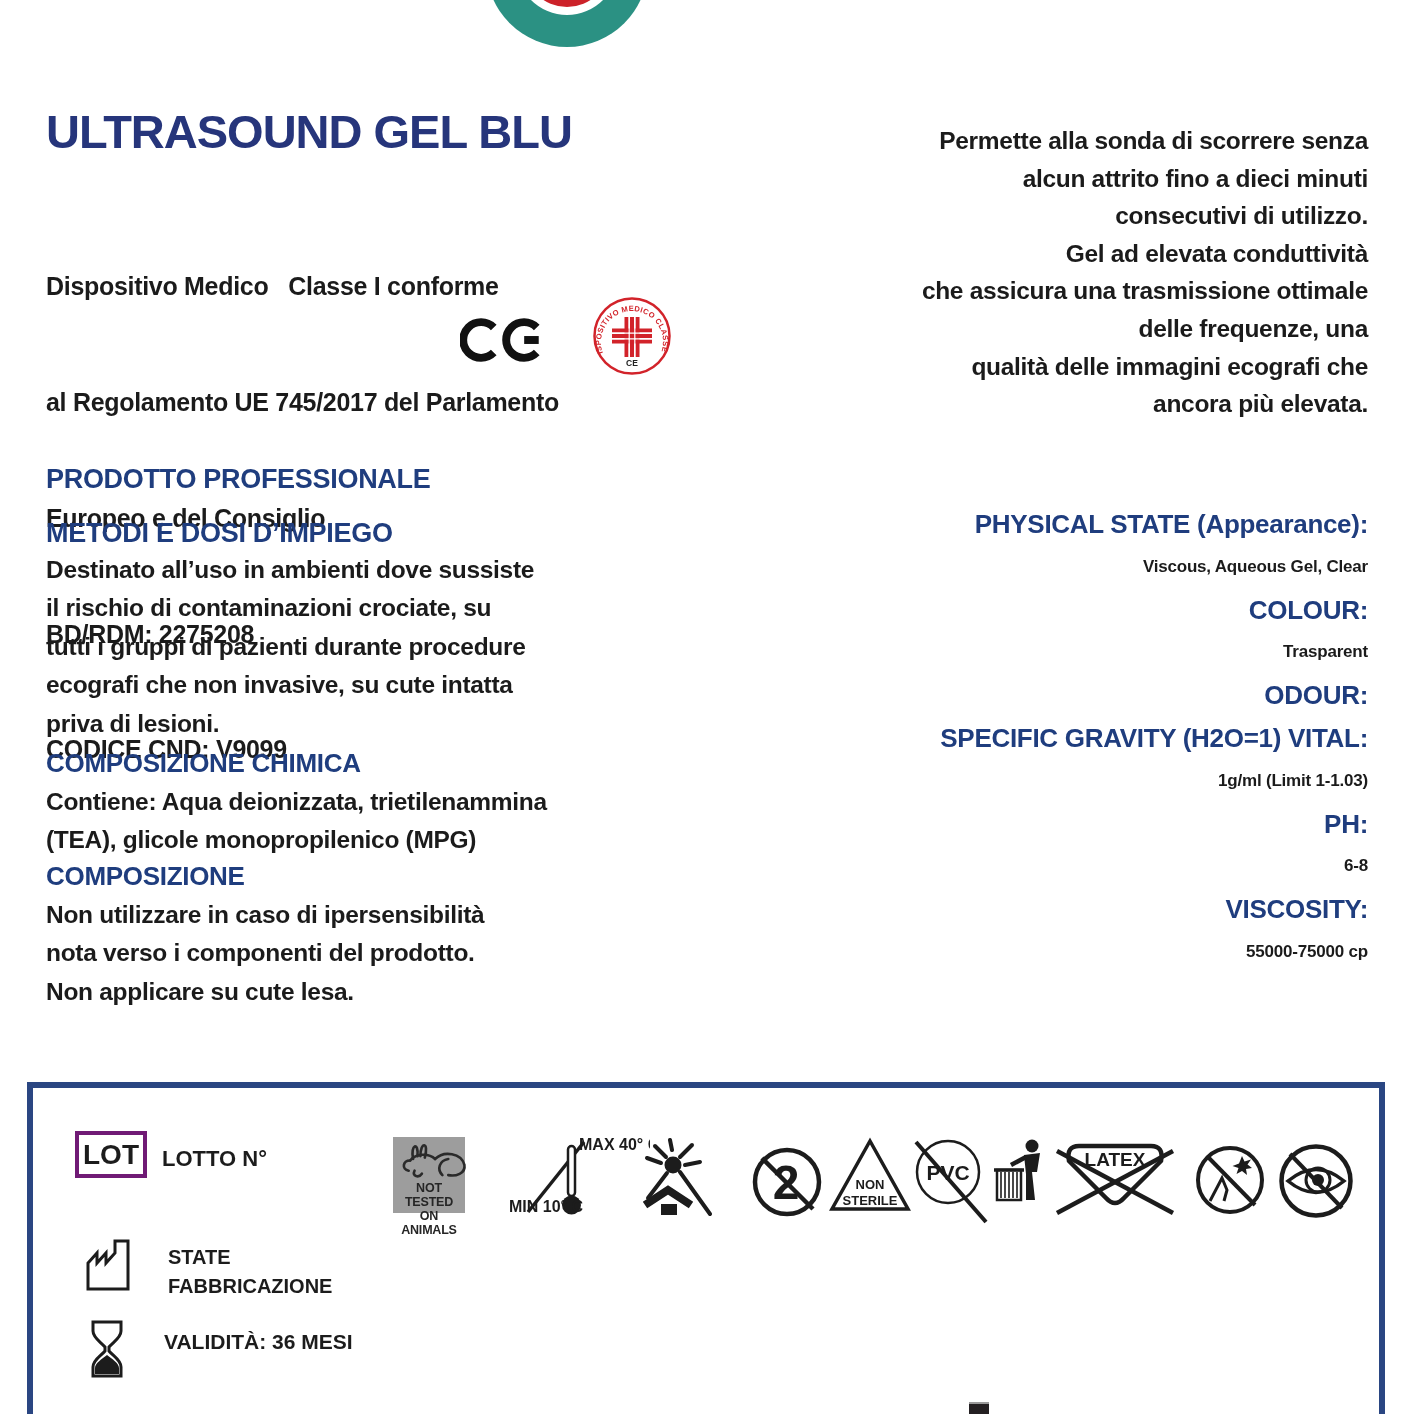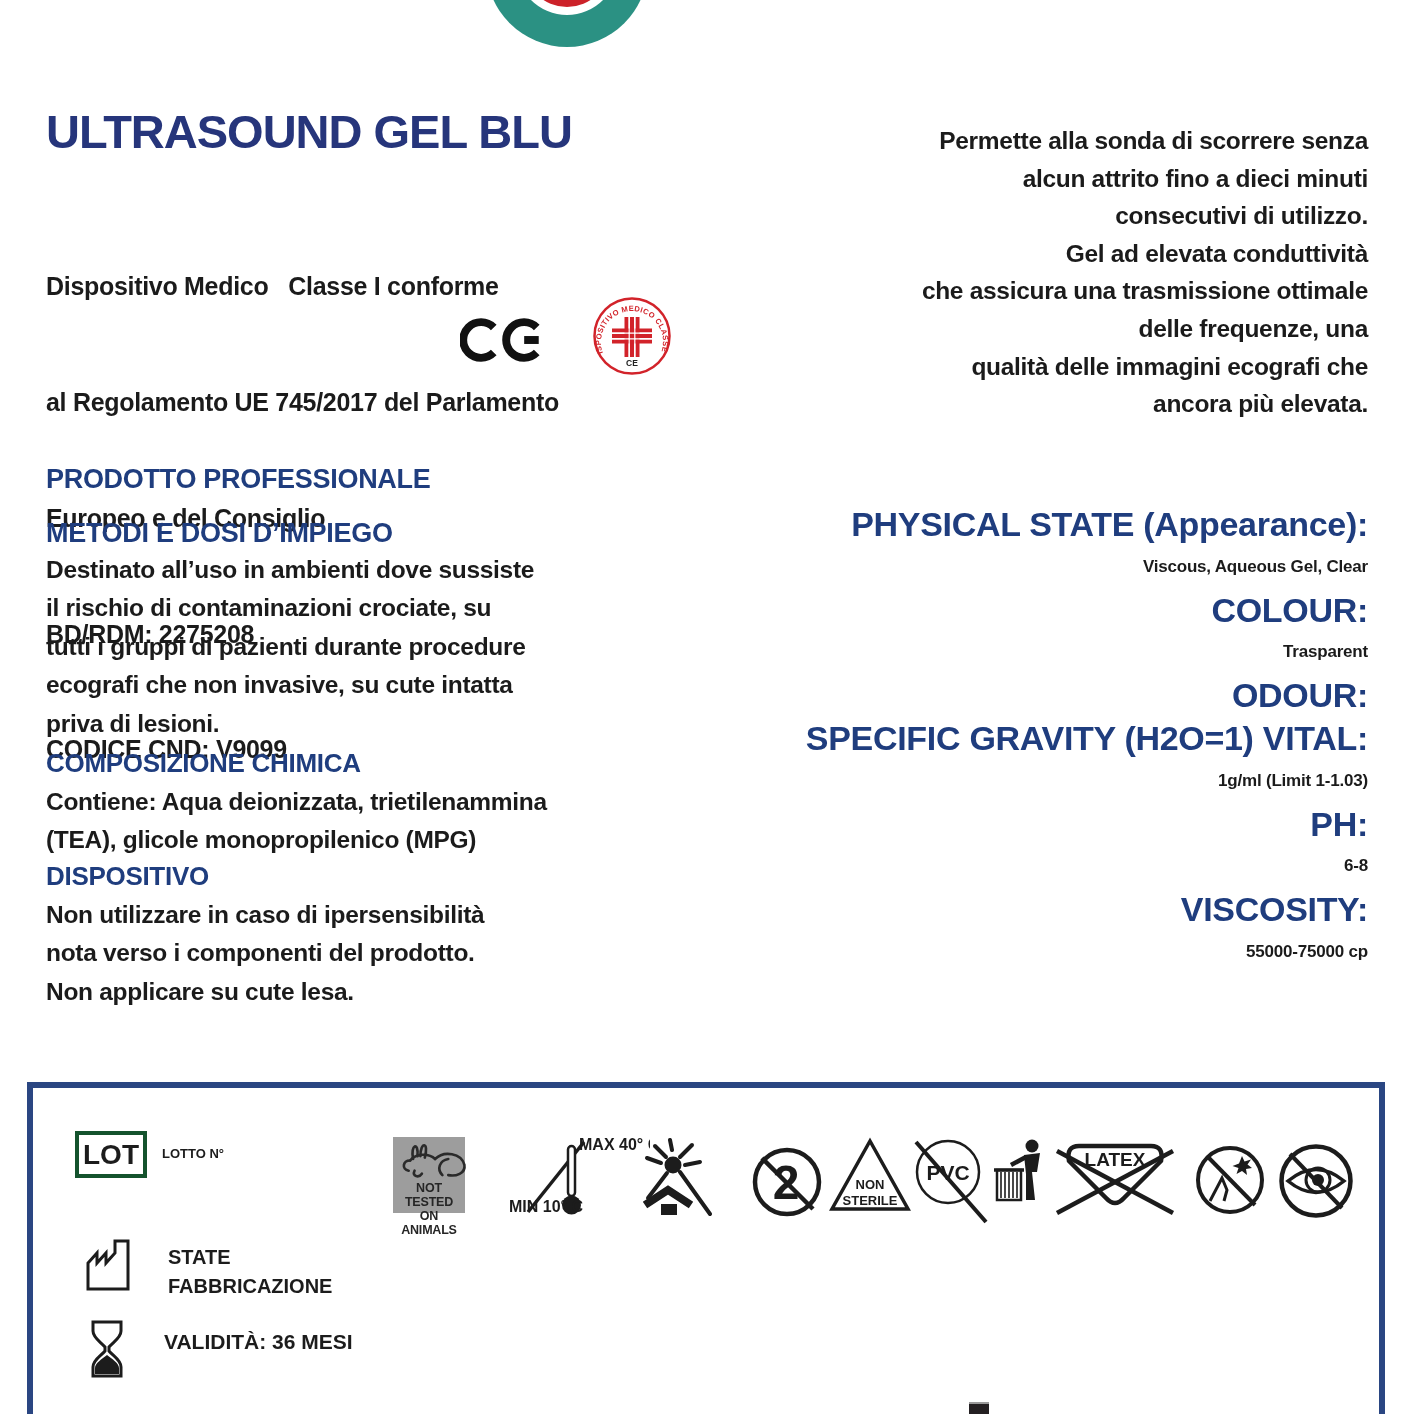--- a/index.html
+++ b/index.html
@@ -20,27 +20,27 @@
   .body-lines{font-size:24.5px;line-height:38.4px;letter-spacing:-0.3px;white-space:nowrap;}
   .prof{left:46px;top:464px;}
   .methods-h{left:46px;top:518px;}
   .methods{left:46px;top:551px;}
   .comp-h{left:46px;top:748px;font-size:26px;}
   .comp{left:46px;top:783px;}
   .prec-h{left:46px;top:861px;font-size:26px;}
   .prec{left:46px;top:896px;}
   
   .props{left:700px;right:46px;top:503px;text-align:right;}
-  .prop-label{color:#1f3d7e;font-size:34px;line-height:42.8px;letter-spacing:-0.3px;}
+  .prop-label{color:#1f3d7e;font-size:26px;line-height:42.8px;letter-spacing:-0.3px;}
   .prop-value{color:#1b1b1b;font-size:17px;line-height:42.8px;letter-spacing:-0.2px;}
   
   .sym-box{left:27px;top:1082px;width:1346px;height:420px;border:6px solid #2a4682;background:#fff;}
-  .lot-box{left:75px;top:1131px;width:64px;height:39px;border:4px solid #14532d;
+  .lot-box{left:75px;top:1131px;width:64px;height:39px;border:4px solid #701a75;
            font-size:28px;display:flex;align-items:center;justify-content:center;color:#1c1c1c;}
-  .lot-label{left:162px;top:1146px;font-size:13px;color:#1c1c1c;}
+  .lot-label{left:162px;top:1146px;font-size:22px;color:#1c1c1c;}
   .not-tested{left:393px;top:1137px;width:72px;height:76px;background:#9d9d9d;text-align:center;color:#262626;}
   .nt-text{font-size:12.5px;line-height:14px;letter-spacing:-0.2px;}
   .mfg-text{left:168px;top:1243px;font-size:20px;line-height:29px;color:#1c1c1c;}
   .validity{left:164px;top:1330px;font-size:21px;color:#1c1c1c;}
   .cut-square{left:969px;top:1402px;width:20px;height:12px;background:#242022;border-top:2px solid #9a9a9a;}
   svg{display:block;}
   svg text{font-family:"Liberation Sans","DejaVu Sans",sans-serif;font-weight:700;}
 </style>
 </head>
 <body>
@@ -102,21 +102,21 @@
     <div>il rischio di contaminazioni crociate, su</div>
     <div>tutti i gruppi di pazienti durante procedure</div>
     <div>ecografi che non invasive, su cute intatta</div>
     <div>priva di lesioni.</div>
   </div>
   <div class="abs h-blue comp-h">COMPOSIZIONE CHIMICA</div>
   <div class="abs body-lines comp">
     <div>Contiene: Aqua deionizzata, trietilenammina</div>
     <div>(TEA), glicole monopropilenico (MPG)</div>
   </div>
-  <div class="abs h-blue prec-h">DISPOSITIVO</div>
+  <div class="abs h-blue prec-h">COMPOSIZIONE</div>
   <div class="abs body-lines prec">
     <div>Non utilizzare in caso di ipersensibilità</div>
     <div>nota verso i componenti del prodotto.</div>
     <div>Non applicare su cute lesa.</div>
   </div>
 
   <div class="abs props">
     <div class="prop-label">PHYSICAL STATE (Appearance):</div>
     <div class="prop-value">Viscous, Aqueous Gel, Clear</div>
     <div class="prop-label">COLOUR:</div>

